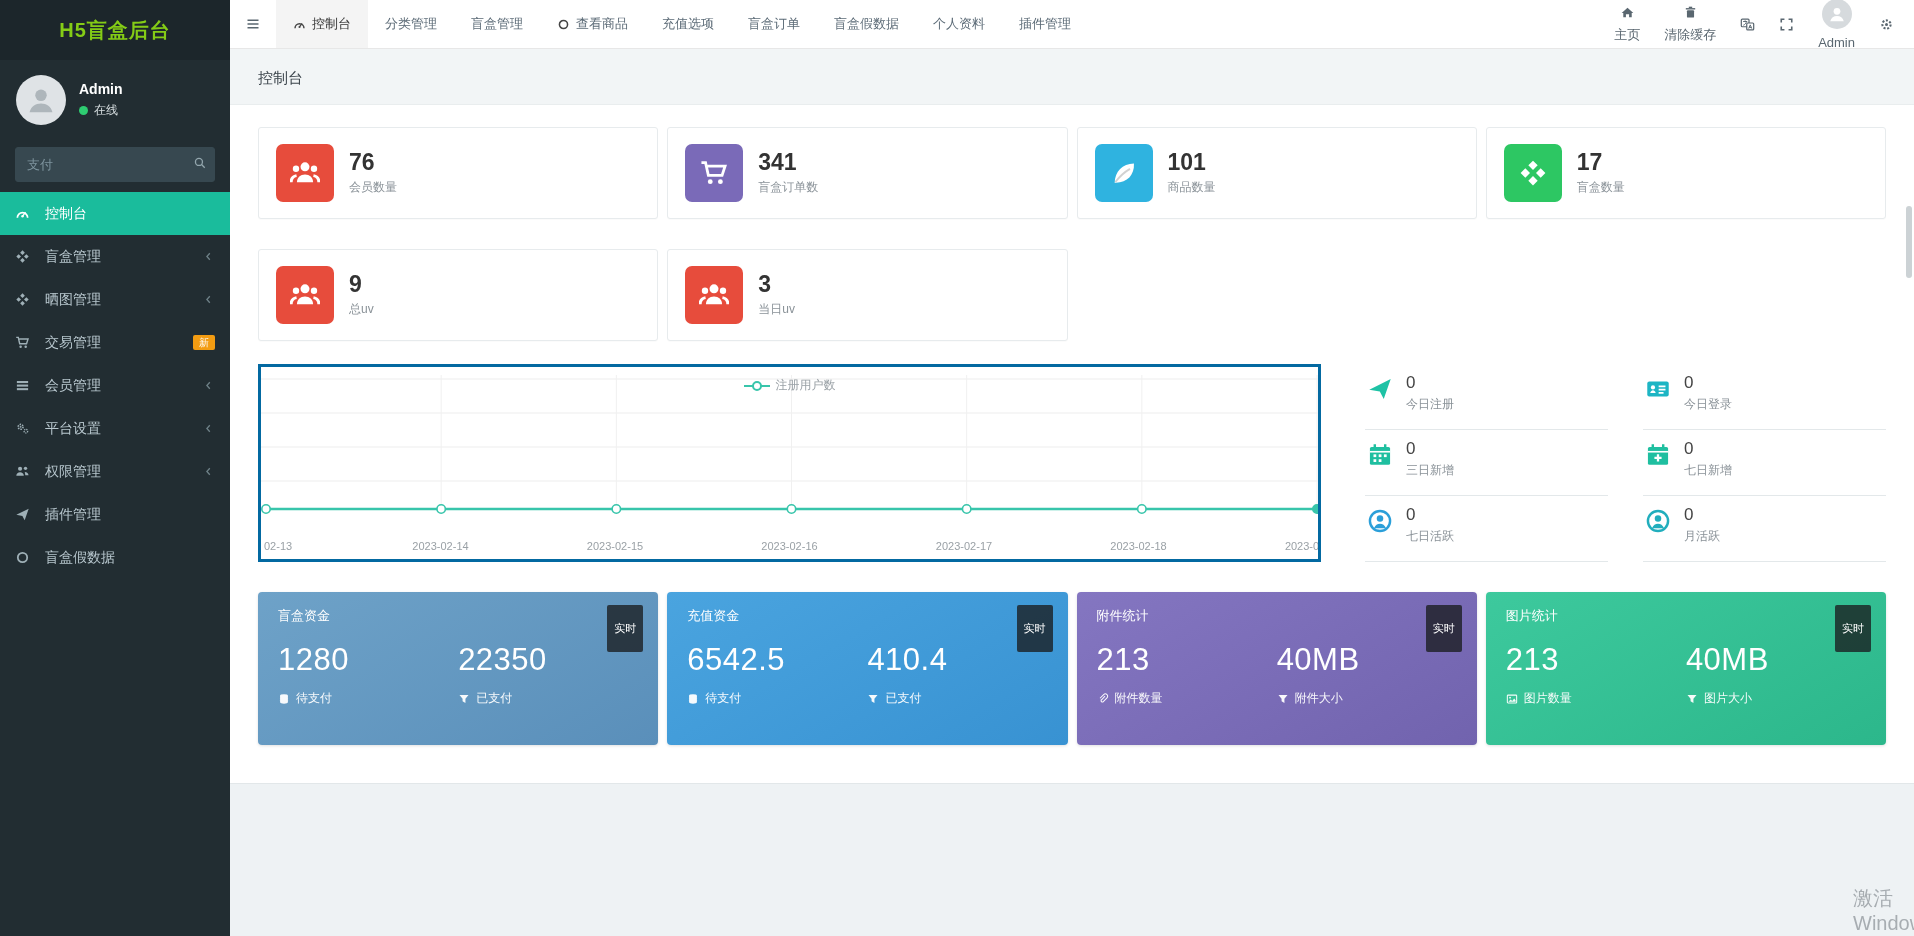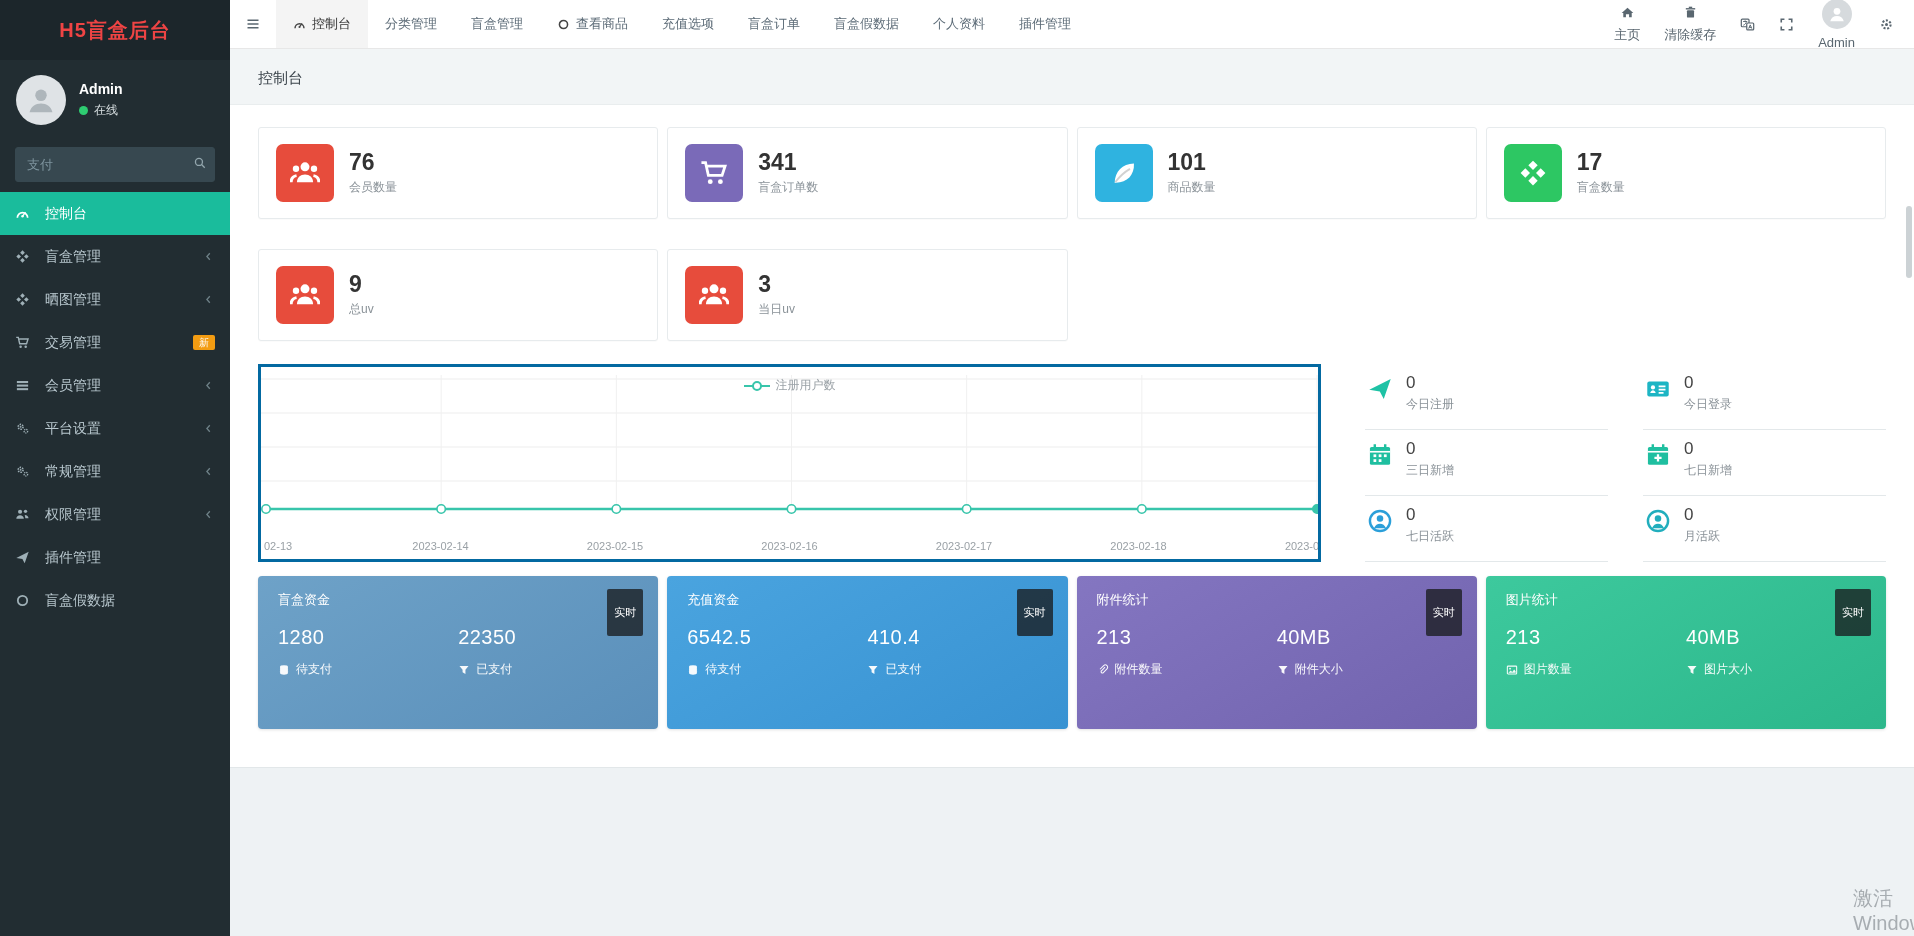--- a/index.html
+++ b/index.html
@@ -5,21 +5,21 @@
   * { box-sizing: border-box; margin: 0; padding: 0; }
   html,body { width:1914px; height:936px; overflow:hidden; }
   body {
     font-family: "Liberation Sans", "DejaVu Sans", sans-serif;
     background:#eef2f4; position:relative; color:#333;
   }
   svg { display:block; }
 
   
   .sidebar { position:absolute; left:0; top:0; width:230px; height:936px; background:#222d32; z-index:5; }
-  .logo { height:60px; line-height:60px; text-align:center; background:#1c262b; color:#ef4444; font-size:20px; font-weight:bold; letter-spacing:1px; }
+  .logo { height:60px; line-height:60px; text-align:center; background:#1c262b; color:#84cc16; font-size:20px; font-weight:bold; letter-spacing:1px; }
   .user-panel { display:flex; align-items:center; gap:13px; padding:15px 16px 10px; }
   .avatar { width:50px; height:50px; border-radius:50%; background:#dfe3e6; display:flex; align-items:center; justify-content:center; color:#aeb6bb; overflow:hidden; }
   .user-name { color:#fff; font-size:14px; font-weight:bold; }
   .user-status { color:#d9e0e2; font-size:12px; margin-top:5px; display:flex; align-items:center; gap:6px; }
   .status-dot { width:9px; height:9px; border-radius:50%; background:#2ecc71; display:inline-block; }
   .search-box { margin:12px 15px 10px; position:relative; }
   .search-box input { width:100%; height:35px; background:#374850; border:1px solid #374850; border-radius:3px; color:#ccc; font-size:13px; padding:0 32px 0 11px; outline:none; font-family:inherit; }
   .search-box input::placeholder { color:#7e949e; }
   .search-btn { position:absolute; right:8px; top:9px; color:#93a6ad; }
   .menu { margin-top:4px; }
@@ -61,26 +61,26 @@
   .chart-legend { position:absolute; top:10px; left:50%; transform:translateX(-50%); display:flex; align-items:center; gap:6px; color:#9aa1a6; font-size:12px; }
   .chart-xlabels { position:absolute; left:0; right:0; bottom:5px; height:14px; }
   .chart-xlabels span { position:absolute; transform:translateX(-50%); font-size:11px; color:#9aa1a6; white-space:nowrap; }
   .mini-stats { display:grid; grid-template-columns:1fr 1fr; column-gap:35px; align-content:start; }
   .mini { display:flex; gap:13px; padding:9px 2px 13px; border-bottom:1px solid #e3e8ea; height:66px; }
   .mini-ico { margin-top:3px; }
   .mini-value { font-size:17px; color:#444; }
   .mini-label { font-size:12px; color:#8a9298; margin-top:3px; }
 
   .fund-grid { display:grid; grid-template-columns:repeat(4,1fr); gap:9px; margin-top:14px; }
-  .fund-card { height:153px; border-radius:4px; color:#fff; position:relative; padding:15px 20px; box-shadow:0 1px 3px rgba(0,0,0,.12); }
+  .fund-card { height:153px; border-radius:4px; color:#fff; position:relative; padding:15px 20px; box-shadow:0 1px 3px rgba(0,0,0,.12);margin-top:16px; }
   .fund-title { font-size:13px; }
   .fund-badge { position:absolute; top:13px; right:15px; background:rgba(25,28,31,.78); color:#fff; font-size:11px; padding:16px 7px; border-radius:2px; }
   .fund-metrics { display:flex; margin-top:17px; }
   .fund-metric { width:50%; }
-  .fund-value { font-size:20px; font-weight:400; letter-spacing:.5px; }
+  .fund-value { font-size:31px; font-weight:400; letter-spacing:.5px; }
   .fund-sub { display:flex; align-items:center; gap:6px; font-size:12px; margin-top:12px; opacity:.95; }
 
   .watermark { position:absolute; left:1623px; top:836px; color:#9ba1a6; opacity:.85; pointer-events:none; }
   .watermark .w1 { font-size:20px; }
   .scroll-thumb { position:absolute; right:2px; top:206px; width:6px; height:72px; border-radius:3px; background:#ccd2d5; z-index:9; }
 </style>
 </head>
 <body>
 
 <div class="sidebar">
@@ -174,35 +174,20 @@
       </div>
       <div class="menu-item">
         <span class="mi-icon">
           <svg width="15" height="15" viewBox="0 0 16 16">
             <circle cx="6" cy="6.2" r="2.6" fill="none" stroke="currentColor" stroke-width="1.7" stroke-dasharray="1.6 1.1"></circle>
             <circle cx="6" cy="6.2" r="1" fill="currentColor"></circle>
             <circle cx="11.6" cy="10.8" r="1.9" fill="none" stroke="currentColor" stroke-width="1.4" stroke-dasharray="1.2 .9"></circle>
           </svg>
         </span>
         <span class="mi-label">平台设置</span>
-        <span class="mi-right">
-          <svg width="13" height="13" viewBox="0 0 16 16">
-            <path d="M9.6 4L6 8l3.6 4" fill="none" stroke="currentColor" stroke-width="1.6"></path>
-          </svg>
-        </span>
-      </div>
-      <div class="menu-item">
-        <span class="mi-icon">
-          <svg width="15" height="15" viewBox="0 0 16 16">
-            <circle cx="6" cy="6.2" r="2.6" fill="none" stroke="currentColor" stroke-width="1.7" stroke-dasharray="1.6 1.1"></circle>
-            <circle cx="6" cy="6.2" r="1" fill="currentColor"></circle>
-            <circle cx="11.6" cy="10.8" r="1.9" fill="none" stroke="currentColor" stroke-width="1.4" stroke-dasharray="1.2 .9"></circle>
-          </svg>
-        </span>
-        <span class="mi-label">常规管理</span>
         <span class="mi-right">
           <svg width="13" height="13" viewBox="0 0 16 16">
             <path d="M9.6 4L6 8l3.6 4" fill="none" stroke="currentColor" stroke-width="1.6"></path>
           </svg>
         </span>
       </div>
       <div class="menu-item">
         <span class="mi-icon">
           <svg width="15" height="15" viewBox="0 0 16 16">
             <circle cx="5.4" cy="5" r="2.2" fill="currentColor"></circle>

